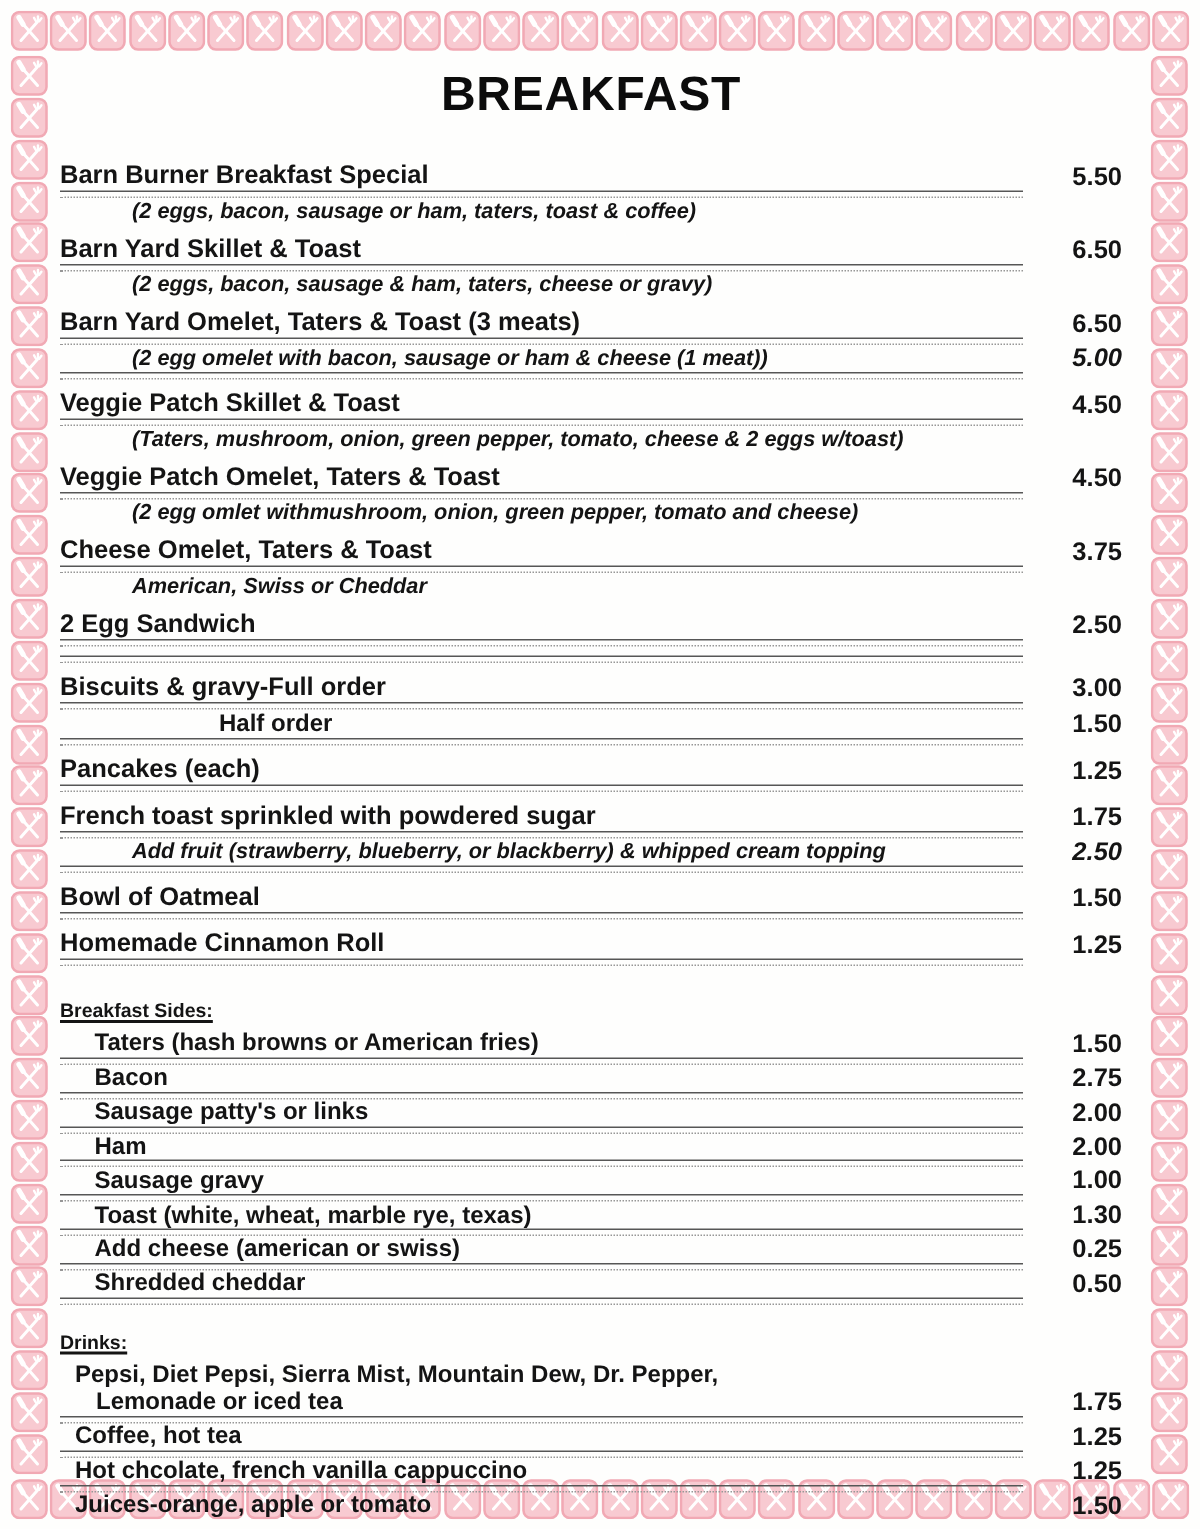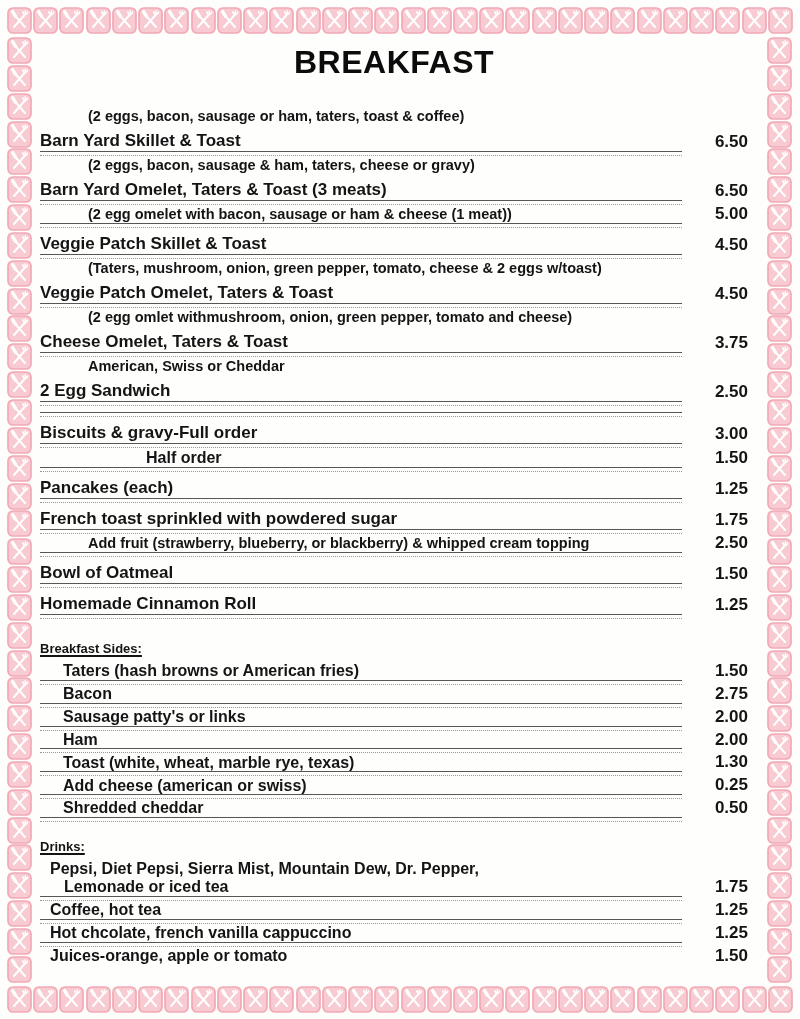--- a/index.html
+++ b/index.html
@@ -22,21 +22,21 @@
   .title { text-align:center; font-size:32px; letter-spacing:0.5px; margin:6px 0 0 0; color:#0c0c0c; }
   #main-items { margin-top:26px; }
 
   .mrow { font-size:17px; line-height:20px; }
   .mtext { display:flex; align-items:flex-end; }
   .nm { flex:1; }
   .pr { width:66px; text-align:right; font-size:17px; line-height:1.05; white-space:nowrap; }
   .rule { height:3px; border-top:1.5px solid #565656; border-bottom:1px dotted #979797; margin-right:66px; }
   .gap { margin-bottom:6px; }
 
-  .mrow.sub   { font-size:14.5px; line-height:18px; }
+  .mrow.sub   { font-size:14.5px; line-height:18px;font-style:italic; }
   .sub  .nm   { padding-left:48px; }
   .mrow.half  { font-size:16px; line-height:19px; }
   .half .nm   { padding-left:106px; }
   .mrow.side  { font-size:16px; line-height:17.5px; }
   .side .nm   { padding-left:23px; }
   .mrow.drink { font-size:16px; line-height:18px; }
   .drink .nm  { padding-left:10px; }
   .mrow.drink2{ font-size:16px; line-height:18px; }
   .drink2 .nm { padding-left:24px; }
 
@@ -1464,20 +1464,27 @@
           <path d="M18.3 4 L18.3 6.6" stroke-width="1.6"></path>
           <path d="M20.6 5.2 L19.1 7.2" stroke-width="1.6"></path>
         </g>
       </svg>
     </div>
 
   <div class="content">
     <h1 class="title">BREAKFAST</h1>
 
     <div id="main-items">
+        <div class="mrow main">
+          <div class="mtext">
+            <span class="nm">Barn Burner Breakfast Special</span>
+            <span class="pr">5.50</span>
+          </div>
+          <div class="rule"></div>
+        </div>
         <div class="mrow sub gap">
           <div class="mtext">
             <span class="nm">(2 eggs, bacon, sausage or ham, taters, toast &amp; coffee)</span>
             <span class="pr"></span>
           </div>
         </div>
         <div class="mrow main">
           <div class="mtext">
             <span class="nm">Barn Yard Skillet &amp; Toast</span>
             <span class="pr">6.50</span>
@@ -1630,20 +1637,27 @@
           </div>
           <div class="mrow side">
             <div class="mtext">
               <span class="nm">Ham</span>
               <span class="pr">2.00</span>
             </div>
             <div class="rule"></div>
           </div>
           <div class="mrow side">
             <div class="mtext">
+              <span class="nm">Sausage gravy</span>
+              <span class="pr">1.00</span>
+            </div>
+            <div class="rule"></div>
+          </div>
+          <div class="mrow side">
+            <div class="mtext">
               <span class="nm">Toast (white, wheat, marble rye, texas)</span>
               <span class="pr">1.30</span>
             </div>
             <div class="rule"></div>
           </div>
           <div class="mrow side">
             <div class="mtext">
               <span class="nm">Add cheese (american or swiss)</span>
               <span class="pr">0.25</span>
             </div>

